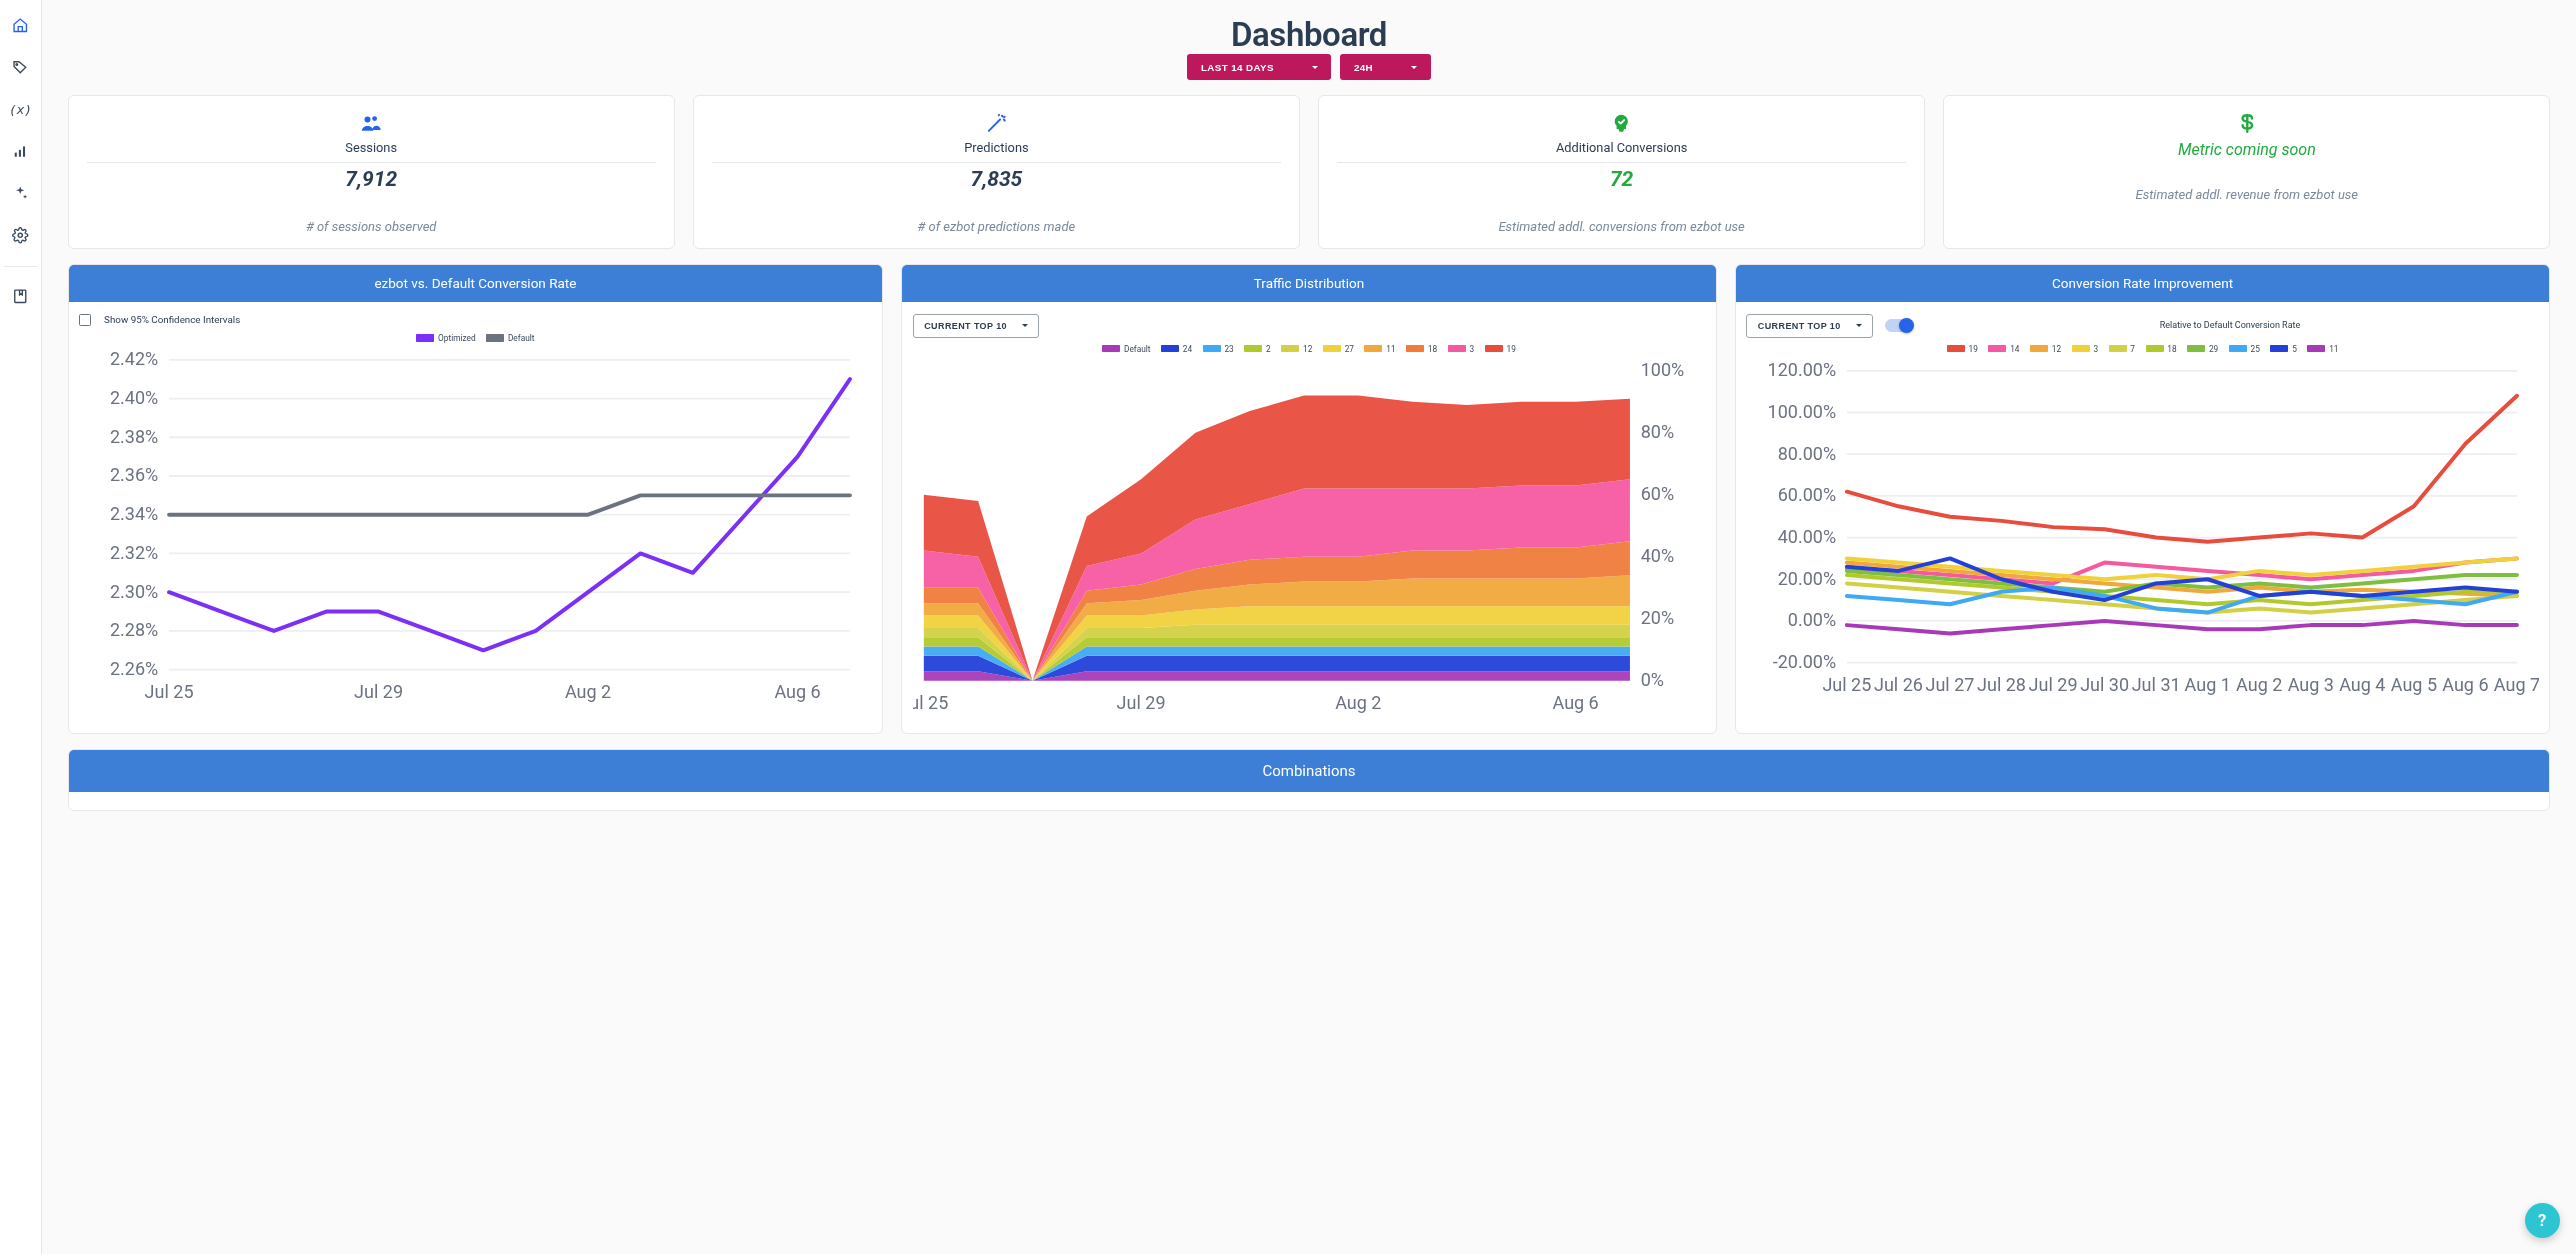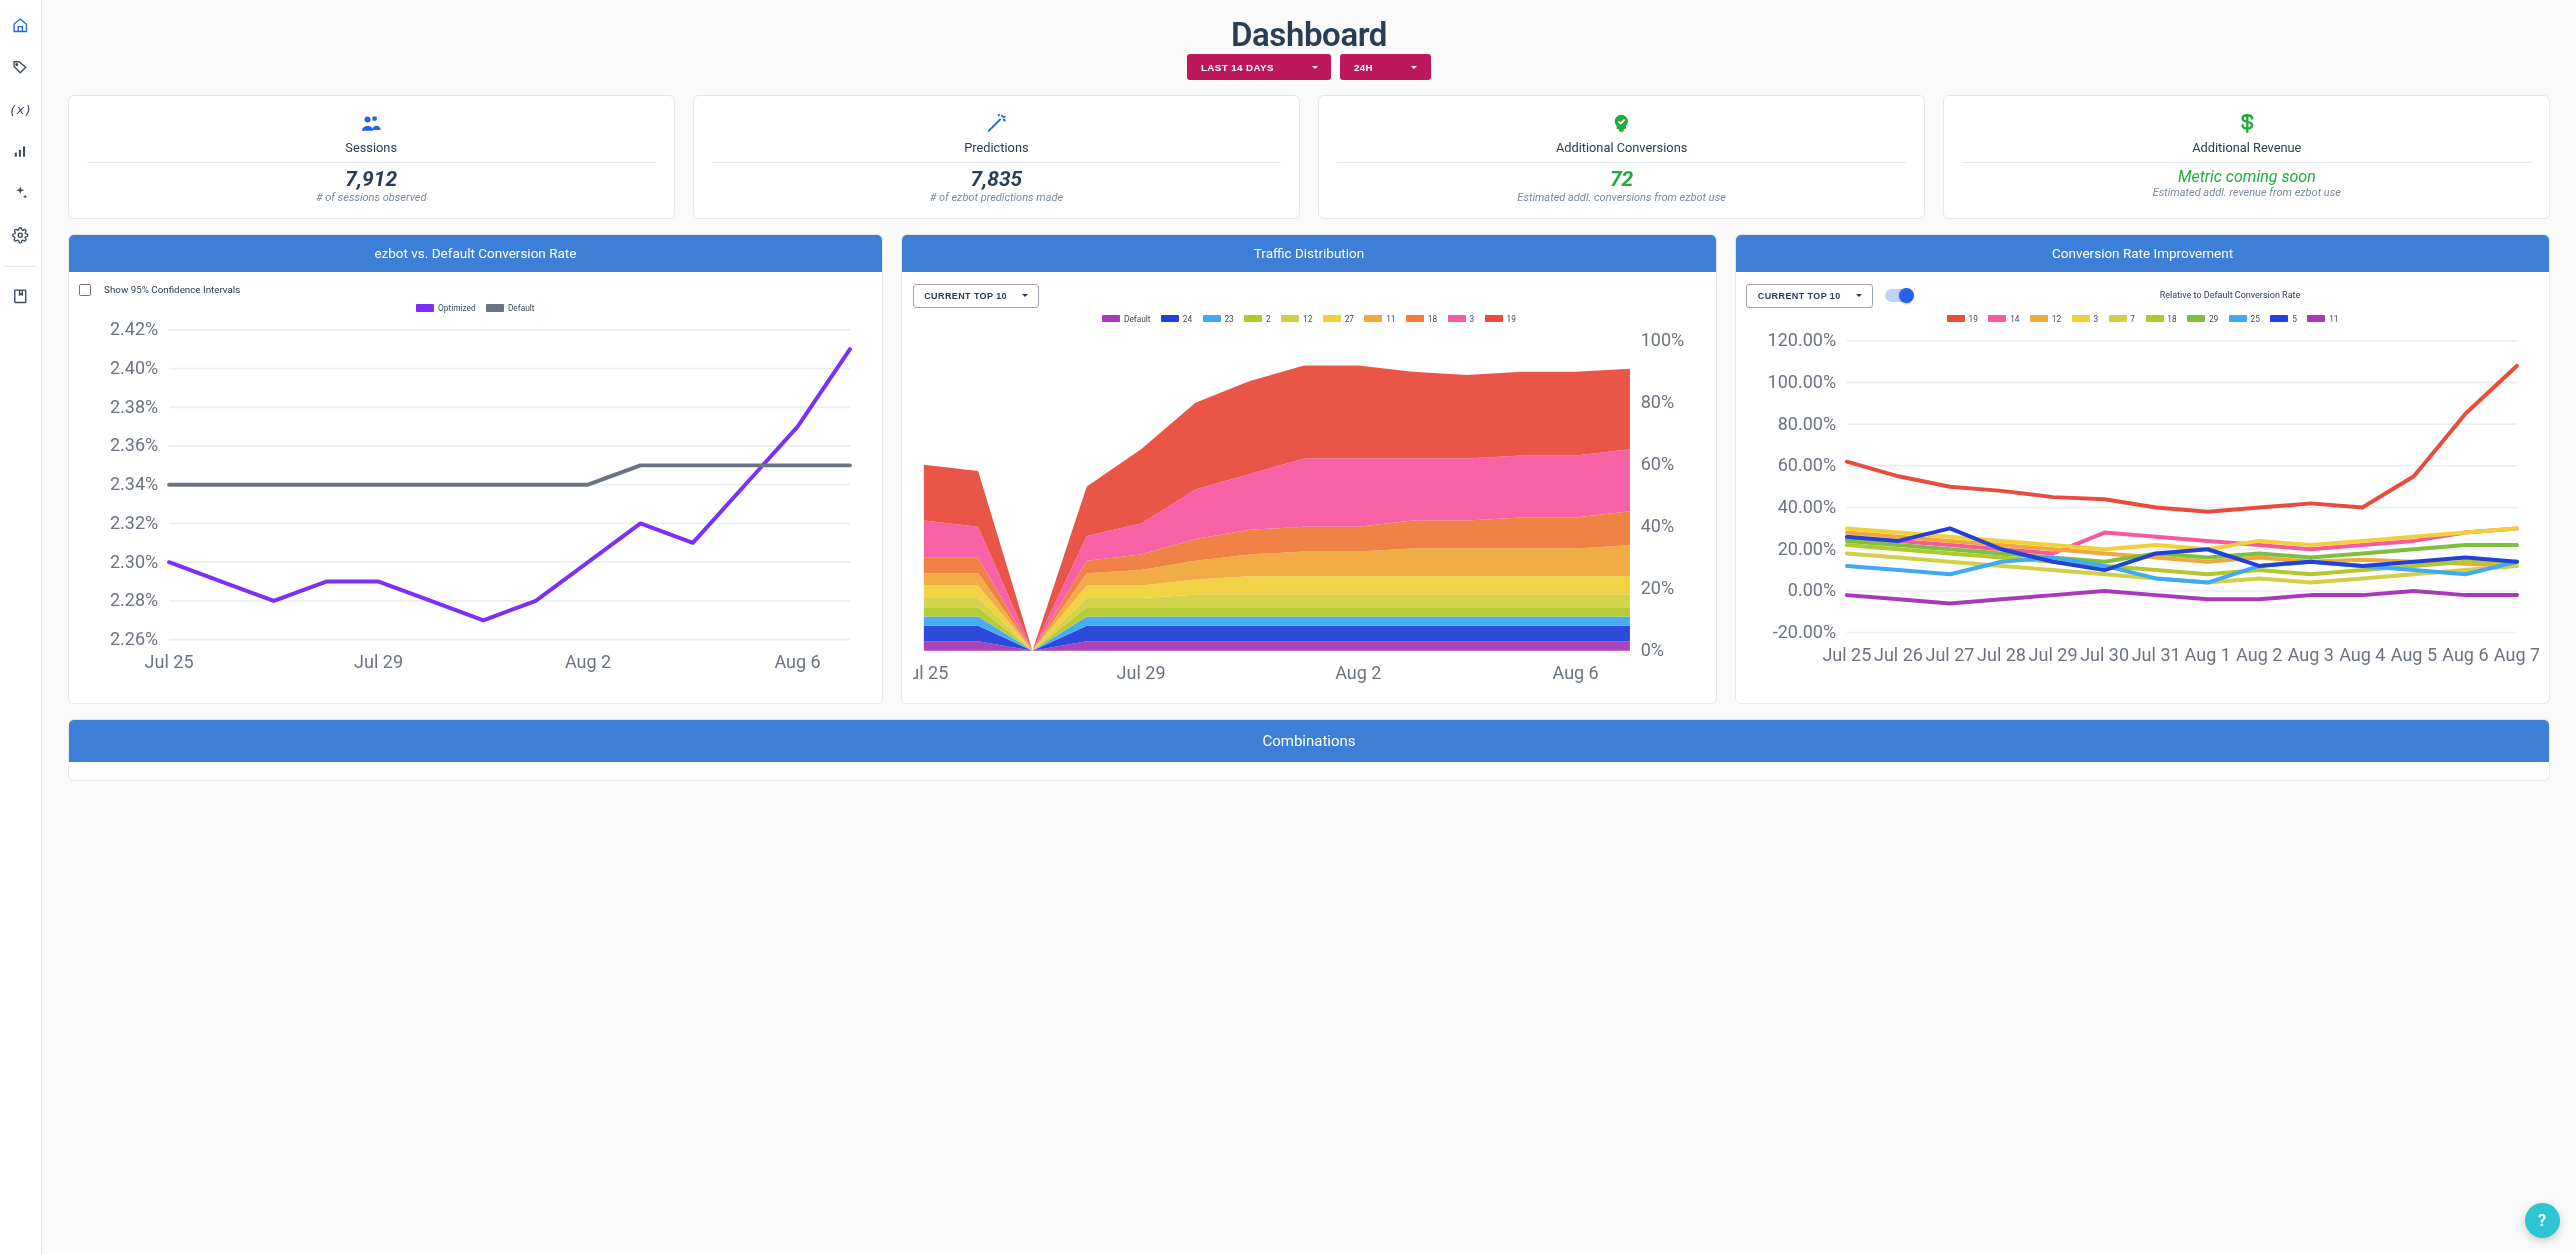--- a/index.html
+++ b/index.html
@@ -18,21 +18,21 @@
 .btn-chev { border-left: 3.8px solid transparent; border-right: 3.8px solid transparent; border-top: 3.8px solid #fff; width: 0; height: 0; }
 
 .stats-row { display: grid; grid-template-columns: repeat(4, 1fr); gap: 18px; margin-bottom: 15px; }
 .stat-card { background: #fff; border: 0.8px solid #e5e7eb; border-radius: 6px; padding: 15px 18px 13.5px; text-align: center; }
 .stat-icon { height: 24px; display:flex; align-items:center; justify-content:center; margin-bottom: 4.5px; color: #2563eb; }
 .stat-icon.green { color: #1fab3d; }
 .stat-title { font-size: 12.8px; color: #2b3d52; font-weight: 400; border-bottom: 0.8px solid #e3e6ea; padding-bottom: 7.5px; margin-bottom: 4px; }
 .stat-value { font-size: 21px; font-weight: 700; color: #2b3d52; font-style: italic; }
 .stat-value.green { color: #1fab3d; }
 .stat-value.pending { color: #1fab3d; font-style: italic; font-weight: 400; font-size: 16px; }
-.stat-desc { font-size: 11px; color: #7a8a9a; font-style: italic; margin-top: 0; }
+.stat-desc { font-size: 13px; color: #7a8a9a; font-style: italic; margin-top: 28px; }
 
 .charts-row { display: grid; grid-template-columns: repeat(3, 1fr); gap: 18px; margin-bottom: 15px; }
 .chart-card { background: #fff; border: 0.8px solid #e5e7eb; border-radius: 6px; overflow: hidden; }
 .chart-header { background: #3d7ed6; color: #fff; text-align: center; padding: 10.5px 7.5px; font-size: 13.5px; font-weight: 400; }
 .chart-body { padding: 12px 10.5px 10.5px; }
 .checkbox-row { display: flex; align-items: center; gap: 13px; font-size: 9.8px; color: #2b3d52; margin-bottom: 7.5px; }
 .checkbox { width: 12px; height: 12px; border: 1.5px solid #6b7280; border-radius: 1.5px; cursor: pointer; }
 .select-row { display: flex; align-items: center; gap: 12px; margin-bottom: 6px; }
 .select-btn { display: inline-flex; align-items: center; gap: 15px; padding: 6px 10.5px; border: 0.8px solid #9ca3af; border-radius: 3px; background: #fff; cursor: pointer; font-size: 9px; font-weight: 600; letter-spacing: 0.4px; color: #2b3d52; }
 .select-btn .chev { border-left: 3.8px solid transparent; border-right: 3.8px solid transparent; border-top: 3.8px solid #2b3d52; width: 0; height: 0; }
@@ -150,21 +150,20 @@
     <div class="stat-title">Additional Conversions</div>
     <div class="stat-value green">72</div>
     <div class="stat-desc">Estimated addl. conversions from ezbot use</div>
         </div>
         <div class="stat-card">
     <div class="stat-icon green">
             <svg class="icon-big" viewBox="0 0 24 24" fill="none" stroke="currentColor" stroke-width="2.5">
               <path d="M12 3v18M17 7c0-2-2-3.5-5-3.5S7 5 7 7s2 3 5 3.5 5 1.5 5 3.5-2 3.5-5 3.5-5-1.5-5-3.5" stroke-linecap="round"></path>
             </svg>
           </div>
-    <div class="stat-title">Additional Revenue</div>
     <div class="stat-value pending">Metric coming soon</div>
     <div class="stat-desc">Estimated addl. revenue from ezbot use</div>
         </div>
       </div>
 
     <div class="charts-row">
 
       <div class="chart-card">
         <div class="chart-header">ezbot vs. Default Conversion Rate</div>
         <div class="chart-body">

